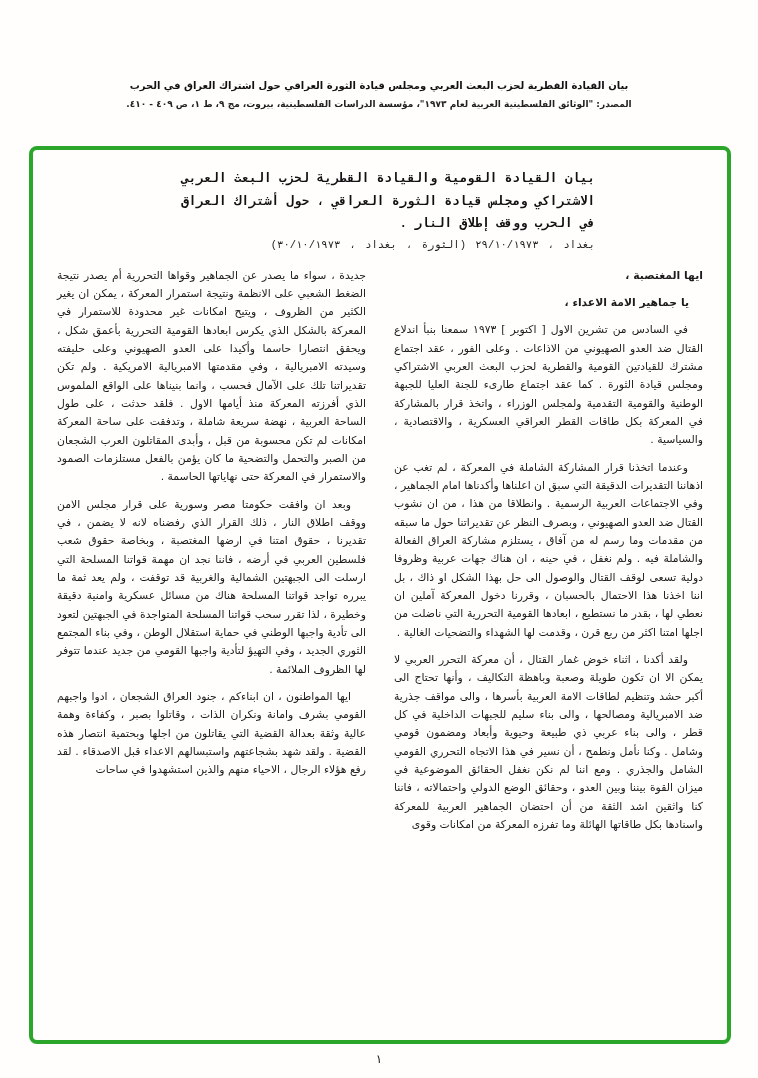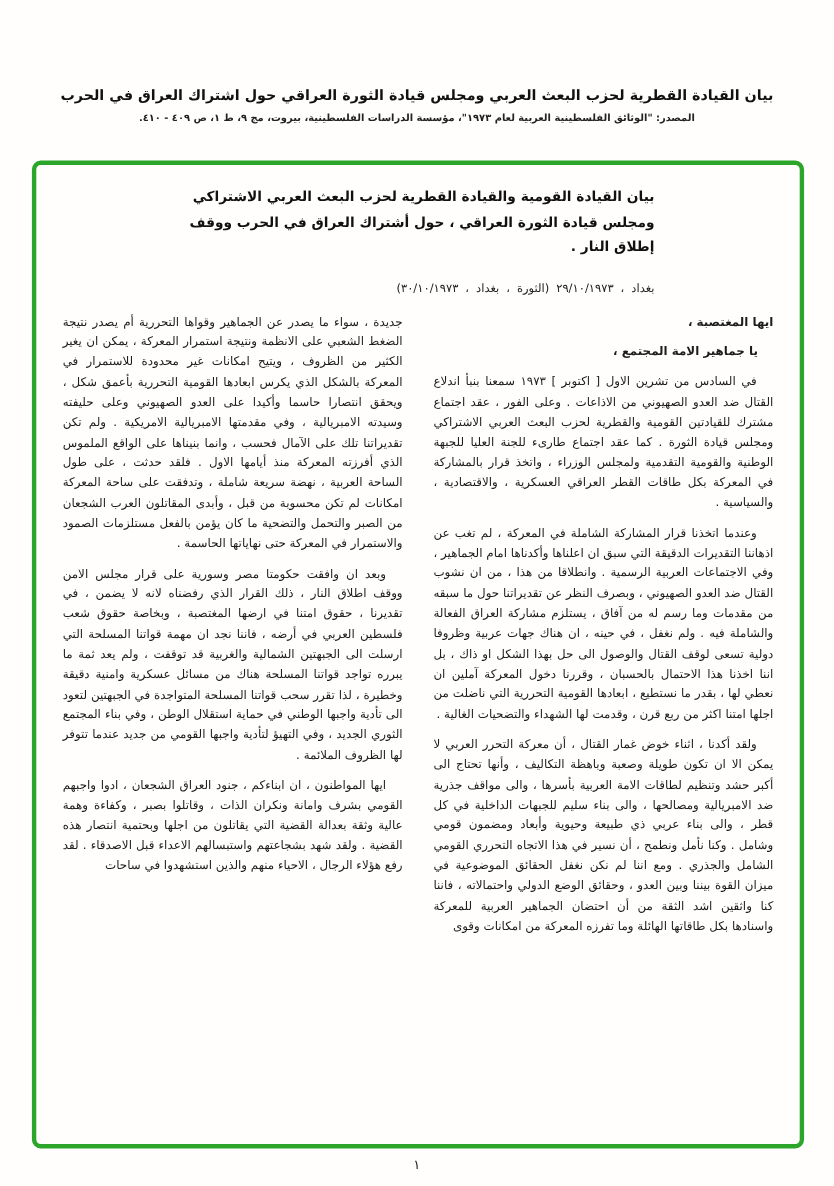--- a/index.html
+++ b/index.html
@@ -7,43 +7,43 @@
     position:relative;
     width:758px;height:1078px;
     background:#fffefc;
     font-family:"DejaVu Sans", sans-serif;
     color:#1c1c1c;
     overflow:hidden;
     direction:rtl;
   }
   .top-head{padding-top:80px;text-align:center;}
   .top-title{
-    font-size:13px;font-weight:bold;letter-spacing:0;
+    font-size:10px;font-weight:bold;letter-spacing:0;
     padding:0 40px;color:#111;
   }
   .source-line{
     font-size:9px;font-weight:bold;margin-top:8px;color:#222;
     padding:0 60px;
   }
   .green-box{
     position:absolute;left:29px;right:27px;top:146px;height:898px;
     border:4px solid #2ba62b;border-radius:8px;
     box-sizing:border-box;
     padding:18px 24px 10px 24px;
     overflow:hidden;
     background:#fffefc;
   }
   .doc-header{
-    width:430px;margin:0 auto 4px auto;text-align:right;
+    width:430px;margin:0 auto 4px auto;text-align:right;font-family:Liberation Mono, monospace;
   }
   .doc-title{
     font-weight:bold;font-size:12.5px;line-height:1.8;color:#111;
   }
   .doc-date{
-    font-size:10.5px;margin-top:20px;color:#1c1c1c;
+    font-size:10.5px;margin-top:2px;color:#1c1c1c;
     word-spacing:3px;
   }
   .columns{
     display:flex;gap:28px;margin-top:16px;
   }
   .col{
     flex:1;min-width:0;
     font-size:10.8px;line-height:1.7;
     text-align:justify;
     color:#1c1c1c;
@@ -71,21 +71,21 @@
 
     <div class="doc-header">
       <div class="doc-title">بيان القيادة القومية والقيادة القطرية لحزب البعث العربي الاشتراكي ومجلس قيادة الثورة العراقي ، حول أشتراك العراق في الحرب ووقف إطلاق النار .</div>
       <div class="doc-date">بغداد ، ٢٩/١٠/١٩٧٣ (الثورة ، بغداد ، ٣٠/١٠/١٩٧٣)</div>
     </div>
 
     <div class="columns">
 
       <div class="col col-right">
         <p class="salutation">ايها المغتصبة ،</p>
-        <p class="salutation inner">يا جماهير الامة المجتمع ،</p>
+        <p class="salutation inner">يا جماهير الامة الاعداء ،</p>
         <p class="body-ind">في السادس من تشرين الاول [ اكتوبر ] ١٩٧٣ سمعنا بنبأ اندلاع القتال ضد العدو الصهيوني من الاذاعات . وعلى الفور ، عقد اجتماع مشترك للقيادتين القومية والقطرية لحزب البعث العربي الاشتراكي ومجلس قيادة الثورة . كما عقد اجتماع طارىء للجنة العليا للجبهة الوطنية والقومية التقدمية ولمجلس الوزراء ، واتخذ قرار بالمشاركة في المعركة بكل طاقات القطر العراقي العسكرية ، والاقتصادية ، والسياسية .</p>
         <p class="body-ind">وعندما اتخذنا قرار المشاركة الشاملة في المعركة ، لم تغب عن اذهاننا التقديرات الدقيقة التي سبق ان اعلناها وأكدناها امام الجماهير ، وفي الاجتماعات العربية الرسمية . وانطلاقا من هذا ، من ان نشوب القتال ضد العدو الصهيوني ، وبصرف النظر عن تقديراتنا حول ما سبقه من مقدمات وما رسم له من آفاق ، يستلزم مشاركة العراق الفعالة والشاملة فيه . ولم نغفل ، في حينه ، ان هناك جهات عربية وظروفا دولية تسعى لوقف القتال والوصول الى حل بهذا الشكل او ذاك ، بل اننا اخذنا هذا الاحتمال بالحسبان ، وقررنا دخول المعركة آملين ان نعطي لها ، بقدر ما نستطيع ، ابعادها القومية التحررية التي ناضلت من اجلها امتنا اكثر من ربع قرن ، وقدمت لها الشهداء والتضحيات الغالية .</p>
         <p class="body-ind">ولقد أكدنا ، اثناء خوض غمار القتال ، أن معركة التحرر العربي لا يمكن الا ان تكون طويلة وصعبة وباهظة التكاليف ، وأنها تحتاج الى أكبر حشد وتنظيم لطاقات الامة العربية بأسرها ، والى مواقف جذرية ضد الامبريالية ومصالحها ، والى بناء سليم للجبهات الداخلية في كل قطر ، والى بناء عربي ذي طبيعة وحيوية وأبعاد ومضمون قومي وشامل . وكنا نأمل ونطمح ، أن نسير في هذا الاتجاه التحرري القومي الشامل والجذري . ومع اننا لم نكن نغفل الحقائق الموضوعية في ميزان القوة بيننا وبين العدو ، وحقائق الوضع الدولي واحتمالاته ، فاننا كنا واثقين اشد الثقة من أن احتضان الجماهير العربية للمعركة واسنادها بكل طاقاتها الهائلة وما تفرزه المعركة من امكانات وقوى</p>
       </div>
 
       <div class="col col-left">
         <p>جديدة ، سواء ما يصدر عن الجماهير وقواها التحررية أم يصدر نتيجة الضغط الشعبي على الانظمة ونتيجة استمرار المعركة ، يمكن ان يغير الكثير من الظروف ، ويتيح امكانات غير محدودة للاستمرار في المعركة بالشكل الذي يكرس ابعادها القومية التحررية بأعمق شكل ، ويحقق انتصارا حاسما وأكيدا على العدو الصهيوني وعلى حليفته وسيدته الامبريالية ، وفي مقدمتها الامبريالية الامريكية . ولم تكن تقديراتنا تلك على الآمال فحسب ، وانما بنيناها على الواقع الملموس الذي أفرزته المعركة منذ أيامها الاول . فلقد حدثت ، على طول الساحة العربية ، نهضة سريعة شاملة ، وتدفقت على ساحة المعركة امكانات لم تكن محسوبة من قبل ، وأبدى المقاتلون العرب الشجعان من الصبر والتحمل والتضحية ما كان يؤمن بالفعل مستلزمات الصمود والاستمرار في المعركة حتى نهاياتها الحاسمة .</p>
         <p class="body-ind">وبعد ان وافقت حكومتا مصر وسورية على قرار مجلس الامن ووقف اطلاق النار ، ذلك القرار الذي رفضناه لانه لا يضمن ، في تقديرنا ، حقوق امتنا في ارضها المغتصبة ، وبخاصة حقوق شعب فلسطين العربي في أرضه ، فاننا نجد ان مهمة قواتنا المسلحة التي ارسلت الى الجبهتين الشمالية والغربية قد توقفت ، ولم يعد ثمة ما يبرره تواجد قواتنا المسلحة هناك من مسائل عسكرية وامنية دقيقة وخطيرة ، لذا تقرر سحب قواتنا المسلحة المتواجدة في الجبهتين لتعود الى تأدية واجبها الوطني في حماية استقلال الوطن ، وفي بناء المجتمع الثوري الجديد ، وفي التهيؤ لتأدية واجبها القومي من جديد عندما تتوفر لها الظروف الملائمة .</p>
         <p class="body-ind">ايها المواطنون ، ان ابناءكم ، جنود العراق الشجعان ، ادوا واجبهم القومي بشرف وامانة ونكران الذات ، وقاتلوا بصبر ، وكفاءة وهمة عالية وثقة بعدالة القضية التي يقاتلون من اجلها وبحتمية انتصار هذه القضية . ولقد شهد بشجاعتهم واستبسالهم الاعداء قبل الاصدقاء . لقد رفع هؤلاء الرجال ، الاحياء منهم والذين استشهدوا في ساحات</p>
       </div>

